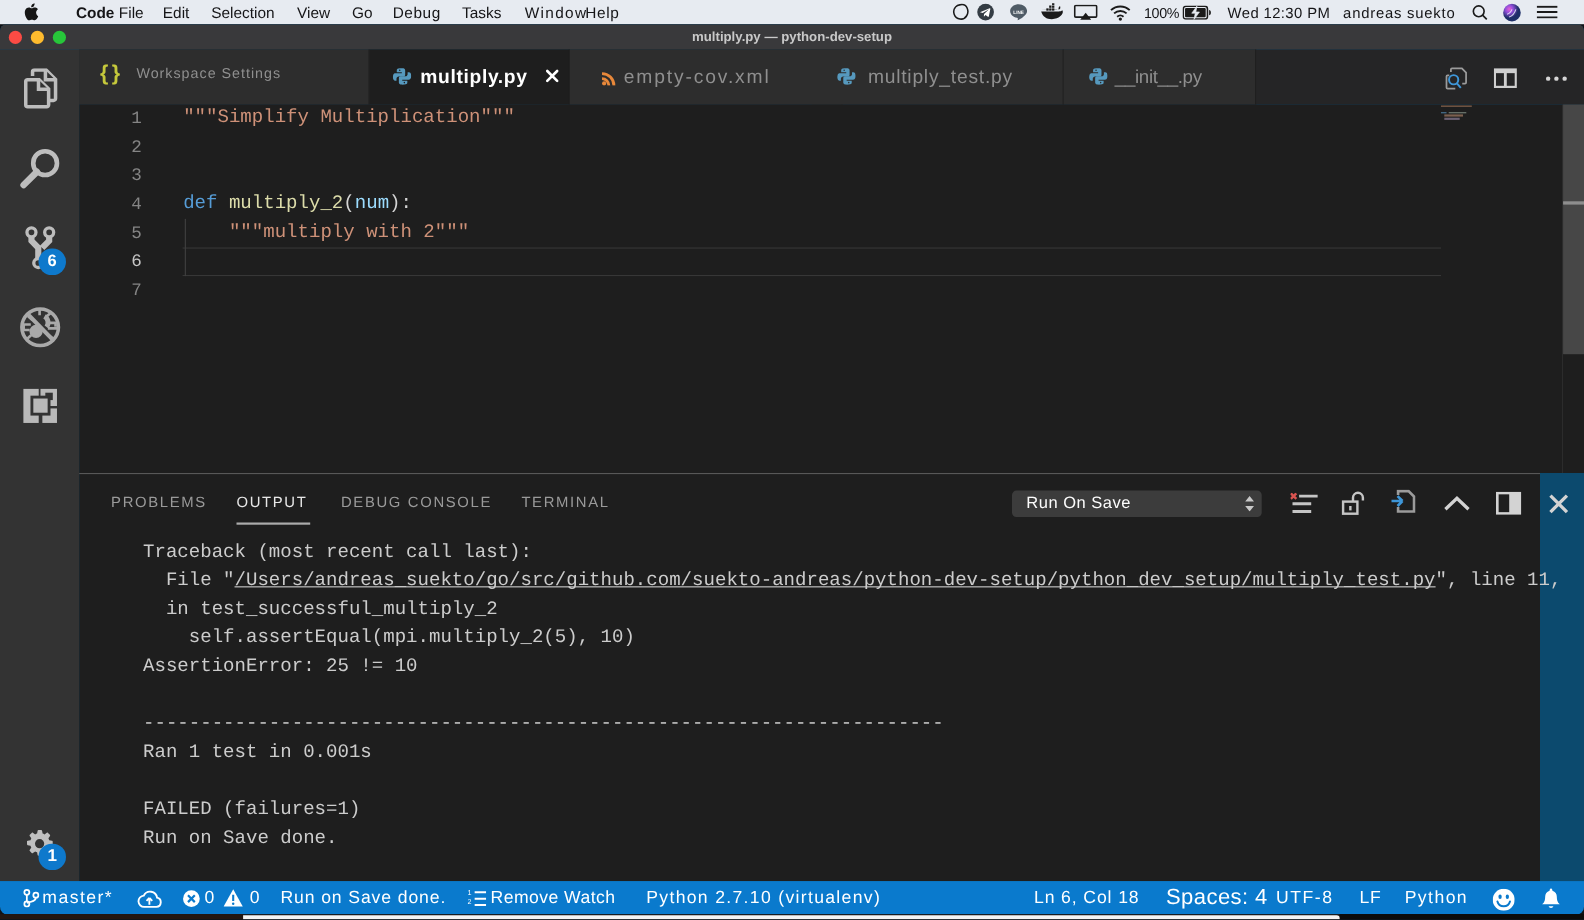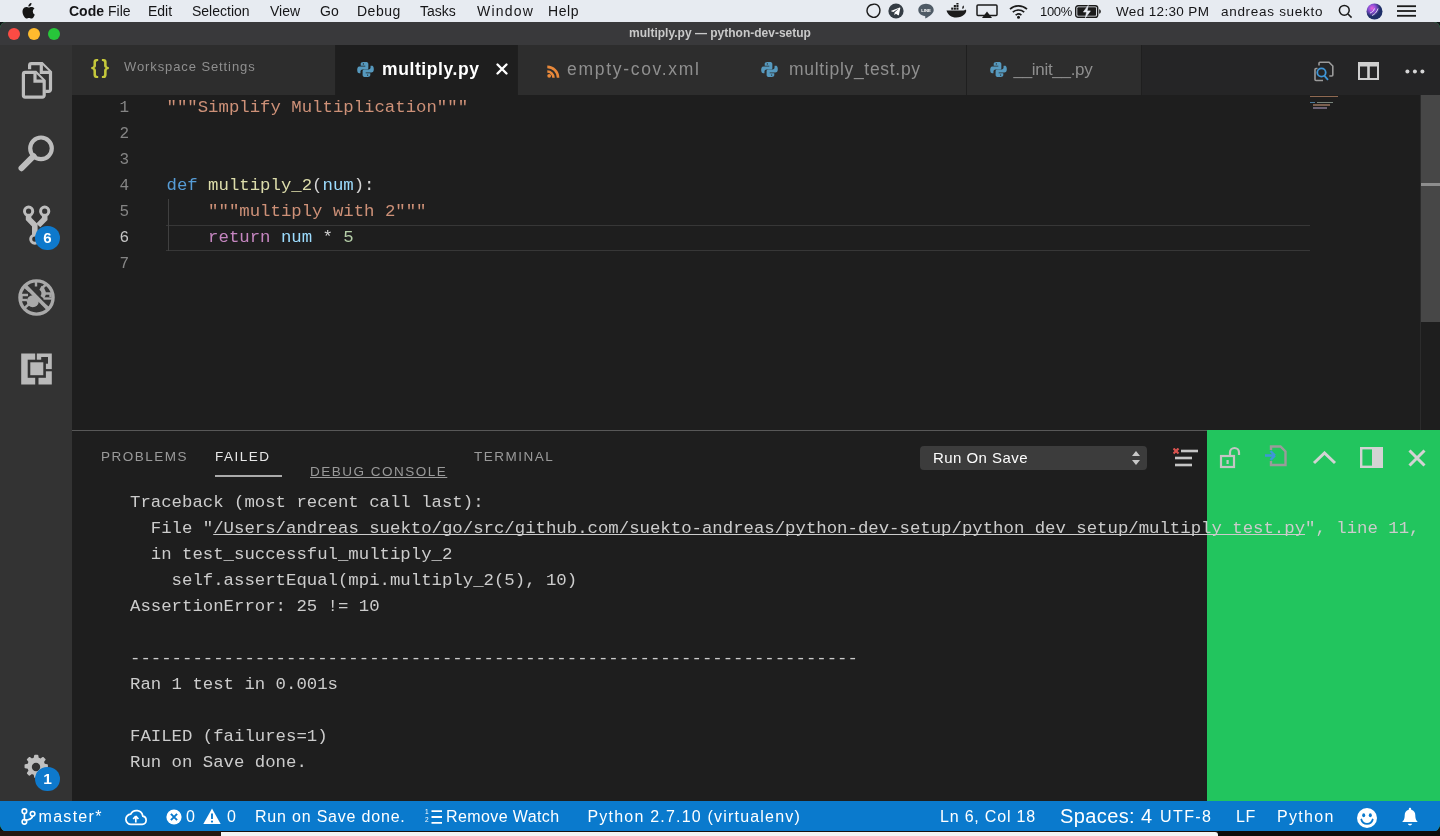--- a/index.html
+++ b/index.html
@@ -2,32 +2,32 @@
 <html><head>
 <meta charset="utf-8">
 <style>
   * { margin:0; padding:0; box-sizing:border-box; }
   html,body { width:1440px; height:836px; overflow:hidden; background:#101216; }
   body { font-family:"Liberation Sans", sans-serif; position:relative; }
   .abs { position:absolute; }
   .mono { font-family:"Liberation Mono", monospace; }
   #menubar { position:absolute; left:0; top:0; width:1440px; height:22px; background:#e7ebf1; color:#151517; font-size:14px; }
   #menubar .mi { position:absolute; top:0; height:22px; line-height:23px; }
-  #window { position:absolute; left:0; top:22px; width:1440px; height:810px; background:#22c55e; border-radius:6px 6px 8px 8px; overflow:hidden; }
+  #window { position:absolute; left:0; top:22px; width:1440px; height:810px; background:#0c4a6e; border-radius:6px 6px 8px 8px; overflow:hidden; }
   #titlebar { position:absolute; left:0; top:0; width:1440px; height:22.5px; background:#39393b; }
   .light { position:absolute; top:5.5px; width:12px; height:12px; border-radius:50%; }
   #titletext { position:absolute; top:0; left:0; width:1440px; text-align:center; line-height:23px; font-size:12px; font-weight:700; color:#c9c9c9; }
   #activitybar { position:absolute; left:0; top:22.5px; width:72px; height:756.5px; background:#333333; }
   #tabstrip { position:absolute; left:72px; top:22.5px; width:1368px; height:50px; background:#252526; }
   .tab { position:absolute; top:0; height:50px; background:#2d2d2d; border-right:1px solid #1f1f1f; color:#8f8f8f; font-size:15px; }
   .tab.active { background:#1e1e1e; color:#ffffff; }
   #editor { position:absolute; left:72px; top:72.5px; width:1368px; height:335.5px; background:#1e1e1e; }
   .lnum { position:absolute; left:0; width:57px; text-align:right; font-family:"Liberation Mono", monospace; font-size:16px; color:#858585; height:26px; line-height:26px; }
   .cline { position:absolute; left:94.5px; font-family:"Liberation Mono", monospace; font-size:17.33px; height:26px; line-height:26px; white-space:pre; color:#d4d4d4; }
-  #panel { position:absolute; left:72px; top:408px; width:1135px; height:371px; background:#1e1e1e; border-top:1.5px solid #585858; }
+  #panel { position:absolute; left:72px; top:408px; width:1328px; height:371px; background:#1e1e1e; border-top:1.5px solid #585858; }
   .ptab { position:absolute; top:14px; font-size:13.5px; letter-spacing:1.5px; color:#9a9a9a; }
   #statusbar { position:absolute; left:0; top:779px; width:1440px; height:31px; background:#0a7acd; color:#fff; font-size:15px; }
   .sbi { position:absolute; top:0; height:31px; line-height:31px; white-space:nowrap; }
   #understrip { position:absolute; left:0; top:831px; width:1440px; height:5px; background:#181210; overflow:hidden; }
   svg { display:block; }
 </style>
 </head>
 <body>
 <div id="menubar">
   <svg class="abs" style="left:22px;top:3px" width="13" height="16" viewBox="0 0 13 16">
@@ -36,21 +36,21 @@
     </svg>
   <span class="mi" style="left:69px;font-weight:700;">Code</span>
   <span class="mi" style="left:108px;">File</span>
   <span class="mi" style="left:148px;">Edit</span>
   <span class="mi" style="left:192px;">Selection</span>
   <span class="mi" style="left:270px;">View</span>
   <span class="mi" style="left:320px;">Go</span>
   <span class="mi" style="left:357px;letter-spacing:0.5px;">Debug</span>
   <span class="mi" style="left:420px;">Tasks</span>
   <span class="mi" style="left:477px;letter-spacing:1.2px;">Window</span>
-  <span class="mi" style="left:548px;letter-spacing:0.6px;">Help</span>
+  <span class="mi" style="left:532px;letter-spacing:0.6px;">Help</span>
   <svg class="abs" style="left:865px;top:3px" width="16" height="16" viewBox="0 0 16 16">
       <path fill="none" stroke="#1b1b1b" stroke-width="1.4" d="M8.3 1.2c2.5-.4 5 .8 5.9 3 .9 2.1.9 5-.4 7.1-1.3 2.1-3.8 3.4-6.1 3-2.3-.4-4.4-2-5.2-4.2-.8-2.2-.4-4.9 1-6.6C4.8 1.8 6.6 1.4 8.3 1.2z"></path>
     </svg>
   <svg class="abs" style="left:888px;top:3px" width="16" height="16" viewBox="0 0 16 16">
       <circle cx="8" cy="8" r="7.6" fill="#343c44"></circle>
       <path fill="#fff" d="M3.4 7.8l8.3-3.3c.4-.15.75.1.6.7l-1.4 6.7c-.1.45-.4.55-.8.35l-2.2-1.6-1.05 1.05c-.12.12-.22.22-.45.22l.16-2.3 4.1-3.75c.18-.16-.04-.25-.28-.1L5.3 8.9l-2.1-.66c-.46-.15-.47-.46.2-.44z"></path>
     </svg>
   <svg class="abs" style="left:918px;top:3px" width="16" height="16" viewBox="0 0 16 16">
       <path fill="#4f5b66" d="M8 .8C3.8.8.3 3.6.3 7c0 3 2.7 5.6 6.3 6.1.25.05.6.17.68.38.08.2.05.5.03.7l-.1.66c-.03.2-.16.78.68.42.84-.35 4.5-2.65 6.15-4.55C15.2 9.5 15.7 8.3 15.7 7c0-3.4-3.5-6.2-7.7-6.2z"></path>
       <text x="8" y="9.3" font-family="Liberation Sans" font-size="4.2" font-weight="700" fill="#fff" text-anchor="middle">LINE</text>
@@ -246,35 +246,34 @@
     <div class="lnum" style="top:52px">3</div>
     <div class="lnum" style="top:78px">4</div>
     <div class="lnum" style="top:104px">5</div>
     <div class="lnum" style="top:130px;color:#c6c6c6;">6</div>
     <div class="lnum" style="top:156px">7</div>
     <div class="abs" style="left:94px;top:130px;width:1144px;height:26px;border-top:1.5px solid #373737;border-bottom:1.5px solid #373737;"></div>
     <div class="abs" style="left:95.5px;top:104px;width:1.5px;height:52px;background:#404040;"></div>
     <div class="cline" style="top:0"><span style="color:#ce9178">"""Simplify Multiplication"""</span></div>
     <div class="cline" style="top:78px"><span style="color:#569cd6">def</span> <span style="color:#dcdcaa">multiply_2</span>(<span style="color:#9cdcfe">num</span>):</div>
     <div class="cline" style="top:104px">    <span style="color:#ce9178">"""multiply with 2"""</span></div>
-    <div class="cline" style="top:130px">    <span style="color:#c586c0">return</span> <span style="color:#9cdcfe">num</span> * <span style="color:#b5cea8">5</span></div>
     <div class="abs" style="left:1238px;top:1.2px;width:28px;height:1.7px;background:#8f6951;"></div>
     <div class="abs" style="left:1238px;top:7.2px;width:5px;height:1.7px;background:#4d7a9c;"></div>
     <div class="abs" style="left:1244.5px;top:7.2px;width:16px;height:1.7px;background:#79847b;"></div>
     <div class="abs" style="left:1241px;top:9.9px;width:17px;height:1.7px;background:#7c604f;"></div>
     <div class="abs" style="left:1241px;top:12.6px;width:14px;height:1.7px;background:#6c6274;"></div>
     <div class="abs" style="left:1347.5px;top:0;width:1.5px;height:335px;background:#2c2c2c;"></div>
     <div class="abs" style="left:1349px;top:0;width:19px;height:227px;background:#474747;"></div>
     <div class="abs" style="left:1349px;top:88.5px;width:19px;height:2.5px;background:#8e8e8e;"></div>
   </div>
   <div id="panel">
     <span class="ptab" style="left:29px;top:18px;">PROBLEMS</span>
-    <span class="ptab" style="left:143px;top:18px;color:#e7e7e7;">FAILED</span>
+    <span class="ptab" style="left:143px;top:18px;color:#e7e7e7;">OUTPUT</span>
     <div class="abs" style="left:142.5px;top:44px;width:67px;height:1.5px;background:#ababab;"></div>
-    <span class="ptab" style="left:238px;top:33px;text-decoration:underline;">DEBUG CONSOLE</span>
+    <span class="ptab" style="left:238px;top:18px;">DEBUG CONSOLE</span>
     <span class="ptab" style="left:402px;top:18px;">TERMINAL</span>
     <div class="abs" style="left:848px;top:14.5px;width:227px;height:24px;background:#3c3c3c;border-radius:4px;">
       <span class="abs" style="left:13px;top:3.5px;font-size:15px;line-height:17px;color:#fdfdfd;letter-spacing:0.45px;">Run On Save</span>
       <svg class="abs" style="left:211px;top:5px" width="10" height="14" viewBox="0 0 10 14">
           <path fill="#c8c8c8" d="M5 0L9 5H1zM5 14L1 9h8z"></path>
         </svg>
     </div>
     <svg class="abs" style="left:1101px;top:17px" width="25" height="20" viewBox="0 0 25 20">
         <g stroke="#c5c5c5" stroke-width="2.6">
           <path d="M8 3h17"></path>

